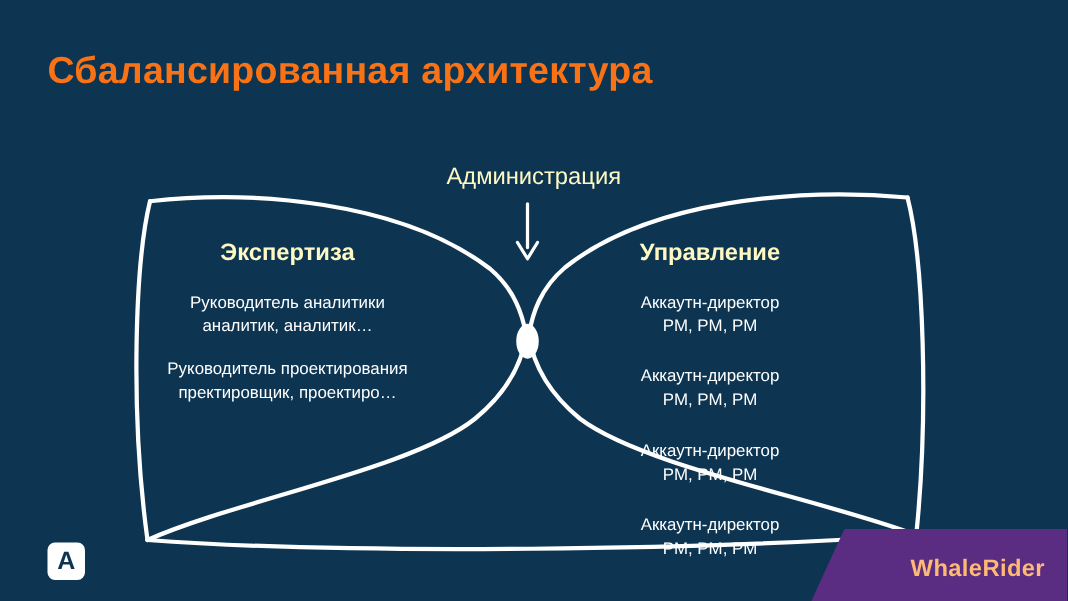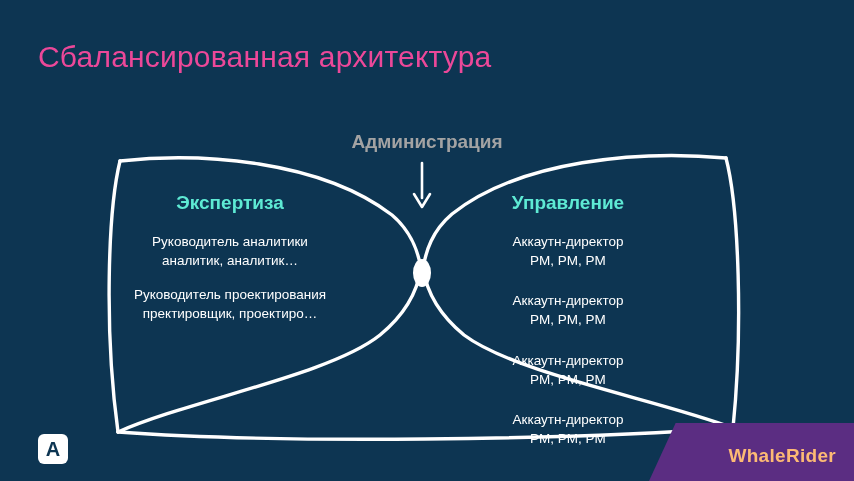--- a/index.html
+++ b/index.html
@@ -18,23 +18,23 @@
   #slide {
     position: absolute;
     inset: 0;
     background: #0d3552;
   }
   #title {
     position: absolute;
     left: 38px;
     top: 40px;
     font-size: 30px;
-    font-weight: normal;
+    font-weight: bold;
     letter-spacing: 0.2px;
-    color: #ec4899;
+    color: #f97316;
     white-space: nowrap;
   }
 
   
   #hourglass {
     position: absolute;
     left: 0;
     top: 0;
     width: 854px;
     height: 481px;
@@ -42,38 +42,38 @@
   }
 
   
   #admin-label {
     position: absolute;
     left: 0;
     right: 0;
     top: 131px;
     text-align: center;
     font-size: 19px;
-    color: #a3a3a3;
-    font-weight: bold;
+    color: #fef9c3;
+    font-weight: normal;
   }
 
   
   .col {
     position: absolute;
     top: 192px;
     width: 300px;
     text-align: center;
   }
   #col-left  { left: 80px; }
   #col-right { left: 418px; }
 
   .col-head {
     font-size: 19px;
     font-weight: bold;
-    color: #5eead4;
+    color: #fef9c3;
     margin-bottom: 18px;
   }
   .entry {
     font-size: 13.5px;
     line-height: 1.42;
     color: #ffffff;
     margin-bottom: 15px;
     white-space: pre-line;
     margin-top: 14px;
   }

